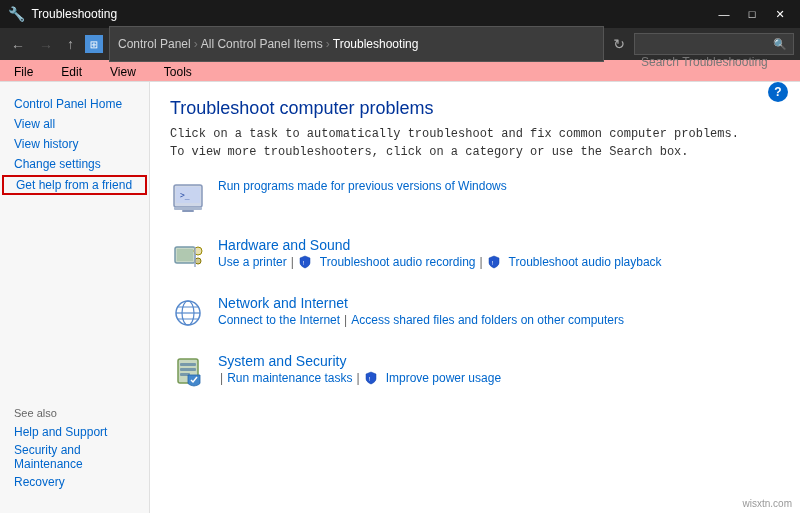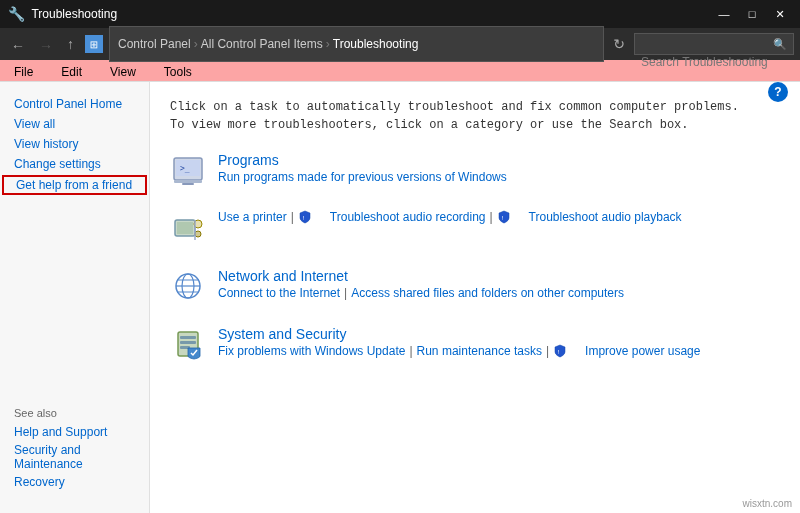--- a/index.html
+++ b/index.html
@@ -204,21 +204,21 @@
       color: #333;
     }
     .sub-link {
       color: #0066cc;
       cursor: pointer;
       font-size: 12px;
     }
     .sub-link-with-icon {
       display: flex;
       align-items: center;
-      gap: 18px;
+      gap: 8px;
     }
     .divider-char { color: #666; margin: 0 2px; }
 
     
     .help-btn {
       position: absolute;
       right: 12px;
       top: 82px;
       width: 20px;
       height: 20px;
@@ -296,51 +296,52 @@
       <div class="sidebar-section">
         <div class="sidebar-section-title">See also</div>
         <a class="sidebar-link" style="padding:2px 0;">Help and Support</a>
         <a class="sidebar-link" style="padding:2px 0;">Security and Maintenance</a>
         <a class="sidebar-link" style="padding:2px 0;">Recovery</a>
       </div>
     </div>
 
     <div class="content">
 
+      <h1 class="page-title">Troubleshoot computer problems</h1>
       <p class="page-description">Click on a task to automatically troubleshoot and fix common computer problems. To view more troubleshooters, click on a category or use the Search box.</p>
 
       <div class="category-item">
         <div class="category-icon">
           <svg width="32" height="32" viewBox="0 0 32 32">
             <rect x="2" y="4" width="28" height="22" rx="2" fill="#d0d8e8" stroke="#8899bb" stroke-width="1.5"></rect>
             <rect x="4" y="6" width="24" height="16" fill="#c8d4f0"></rect>
             <rect x="2" y="26" width="28" height="3" rx="1" fill="#aab8d0"></rect>
             <rect x="10" y="29" width="12" height="2" rx="1" fill="#8899bb"></rect>
             <text x="8" y="17" font-size="8" fill="#3355aa" font-family="monospace">&gt;_</text>
           </svg>
         </div>
         <div class="category-content">
-          <a class="category-title">Programs</a>
           <div class="category-links">
             <a class="sub-link">Run programs made for previous versions of Windows</a>
           </div>
         </div>
       </div>
 
       <div class="category-item">
         <div class="category-icon">
           <svg width="32" height="32" viewBox="0 0 32 32">
             <rect x="3" y="8" width="20" height="16" rx="2" fill="#c8d8c8" stroke="#7799aa" stroke-width="1.5"></rect>
             <rect x="5" y="10" width="16" height="12" fill="#b0c8b0"></rect>
             <circle cx="26" cy="12" r="4" fill="#e8e0b0" stroke="#998800" stroke-width="1"></circle>
             <circle cx="26" cy="22" r="3" fill="#d0c890" stroke="#887700" stroke-width="1"></circle>
             <line x1="23" y1="8" x2="23" y2="28" stroke="#99aacc" stroke-width="1.5"></line>
           </svg>
         </div>
         <div class="category-content">
+          <a class="category-title">Hardware and Sound</a>
           <div class="category-links">
             <a class="sub-link">Use a printer</a>
             <span class="divider-char"> | </span>
             <span class="sub-link-with-icon">
               <svg width="14" height="14" viewBox="0 0 14 14">
                   <path d="M7 1 L12 3 L12 8 C12 11 7 13 7 13 C7 13 2 11 2 8 L2 3 Z" fill="#2255cc" stroke="#1144aa" stroke-width="0.5"></path>
                   <text x="4.5" y="9.5" font-size="6" fill="white">!</text>
                 </svg>
               <a class="sub-link">Troubleshoot audio recording</a>
             </span>
@@ -383,21 +384,20 @@
             <rect x="8" y="8" width="16" height="3" rx="1" fill="#7799aa"></rect>
             <rect x="8" y="13" width="16" height="3" rx="1" fill="#7799aa"></rect>
             <rect x="8" y="18" width="10" height="3" rx="1" fill="#7799aa"></rect>
             <path d="M22 20 L28 20 L28 28 C28 30 22 31 22 31 C22 31 16 30 16 28 L16 20 Z" fill="#4488cc" stroke="#2266aa" stroke-width="0.8"></path>
             <path d="M19 25 L21 27 L25 22" stroke="white" stroke-width="1.5" fill="none"></path>
           </svg>
         </div>
         <div class="category-content">
           <a class="category-title">System and Security</a>
           <div class="category-links">
-            <a class="sub-link">Fix problems with Windows Update</a>
             <span class="divider-char"> | </span>
             <a class="sub-link">Run maintenance tasks</a>
             <span class="divider-char"> | </span>
             <span class="sub-link-with-icon">
               <svg width="14" height="14" viewBox="0 0 14 14">
                   <path d="M7 1 L12 3 L12 8 C12 11 7 13 7 13 C7 13 2 11 2 8 L2 3 Z" fill="#2255cc" stroke="#1144aa" stroke-width="0.5"></path>
                   <text x="4.5" y="9.5" font-size="6" fill="white">!</text>
                 </svg>
               <a class="sub-link">Improve power usage</a>
             </span>

